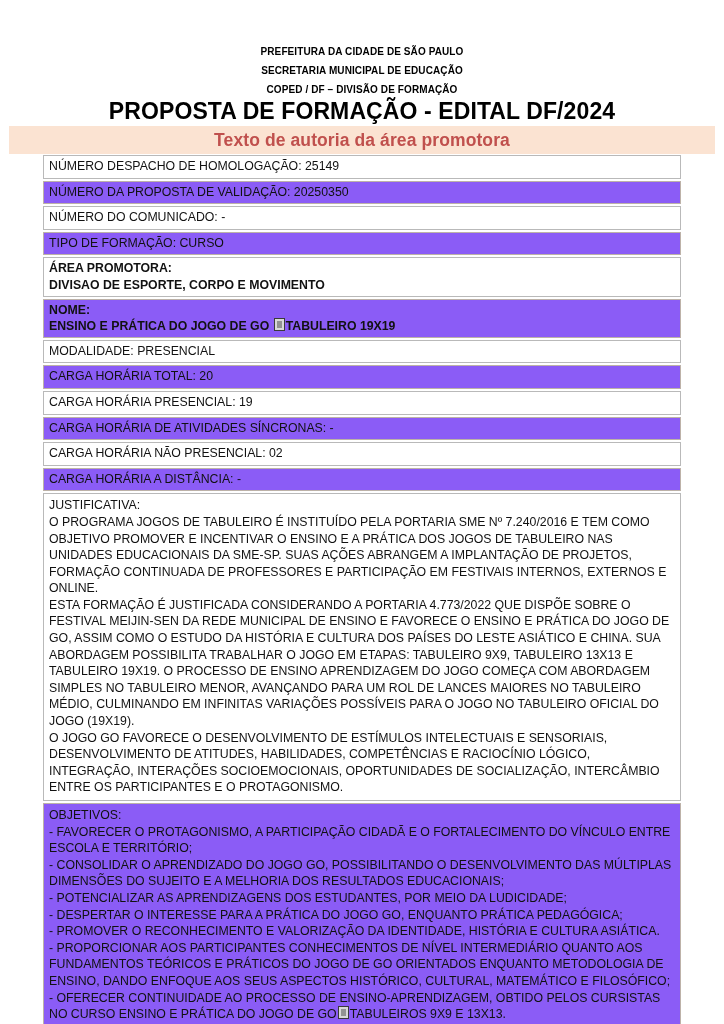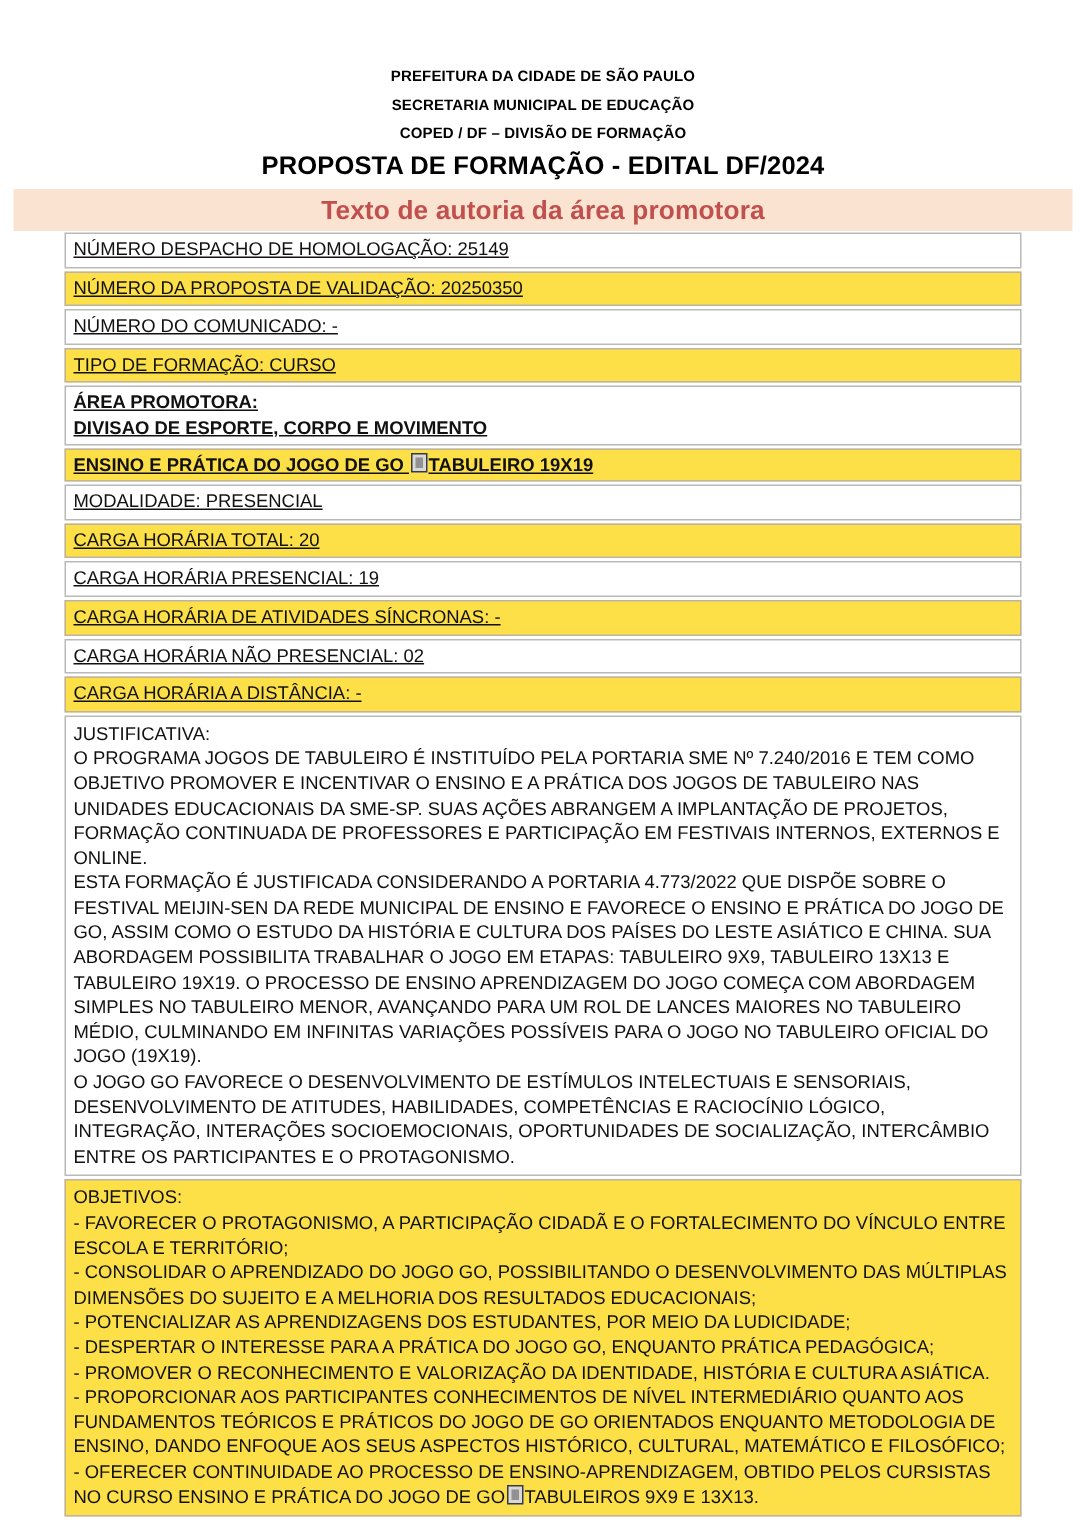--- a/index.html
+++ b/index.html
@@ -31,21 +31,21 @@
     text-align: center;
   }
   .doc-header .hline {
     font-weight: bold;
     font-size: 10px;
     line-height: 19px;
     letter-spacing: 0.1px;
     white-space: nowrap;
   }
   .doc-header .hline.big {
-    font-size: 17px;
+    font-size: 23px;
     line-height: 22px;
     padding-top: 1px;
   }
 
   
   .banner {
     margin: 4px auto 0 auto;
     width: 706px;
     background: #fbe3d2;
     text-align: center;
@@ -71,25 +71,25 @@
     box-sizing: border-box;
     border: 1px solid #b9b9b9;
     background: #ffffff;
     padding: 2px 0 3px 5px;
     font-size: 12.3px;
     line-height: 16.6px;
     margin-bottom: 2px;
     color: #111;
   }
   .row.peach {
-    background: #fde047;
+    background: #8b5cf6;
     border-color: #bdb2a8;
   }
   .row.tall { padding-top: 2px; padding-bottom: 2px; }
-  .row .ln { display: block; white-space: nowrap; text-decoration: underline; }
+  .row .ln { display: block; white-space: nowrap; }
   .row .wrap { display: block; white-space: normal; padding-right: 4px; }
   .row .bold { font-weight: bold; }
 
   .row.block { padding: 3px 4px 4px 5px; }
 
   .tofu {
     display: inline-block;
     width: 9px;
     height: 11px;
     border: 1px solid #3a3a3a;
@@ -140,20 +140,21 @@
     <div class="row peach">
       <span class="ln">TIPO DE FORMAÇÃO: CURSO</span>
     </div>
 
     <div class="row tall">
       <span class="ln bold">ÁREA PROMOTORA:</span>
       <span class="ln bold">DIVISAO DE ESPORTE, CORPO E MOVIMENTO</span>
     </div>
 
     <div class="row peach tall">
+      <span class="ln bold">NOME:</span>
       <span class="ln bold"><span>ENSINO E PRÁTICA DO JOGO DE GO </span><span class="tofu"></span><span>TABULEIRO 19X19</span></span>
     </div>
 
     <div class="row">
       <span class="ln">MODALIDADE: PRESENCIAL</span>
     </div>
 
     <div class="row peach">
       <span class="ln">CARGA HORÁRIA TOTAL: 20</span>
     </div>

